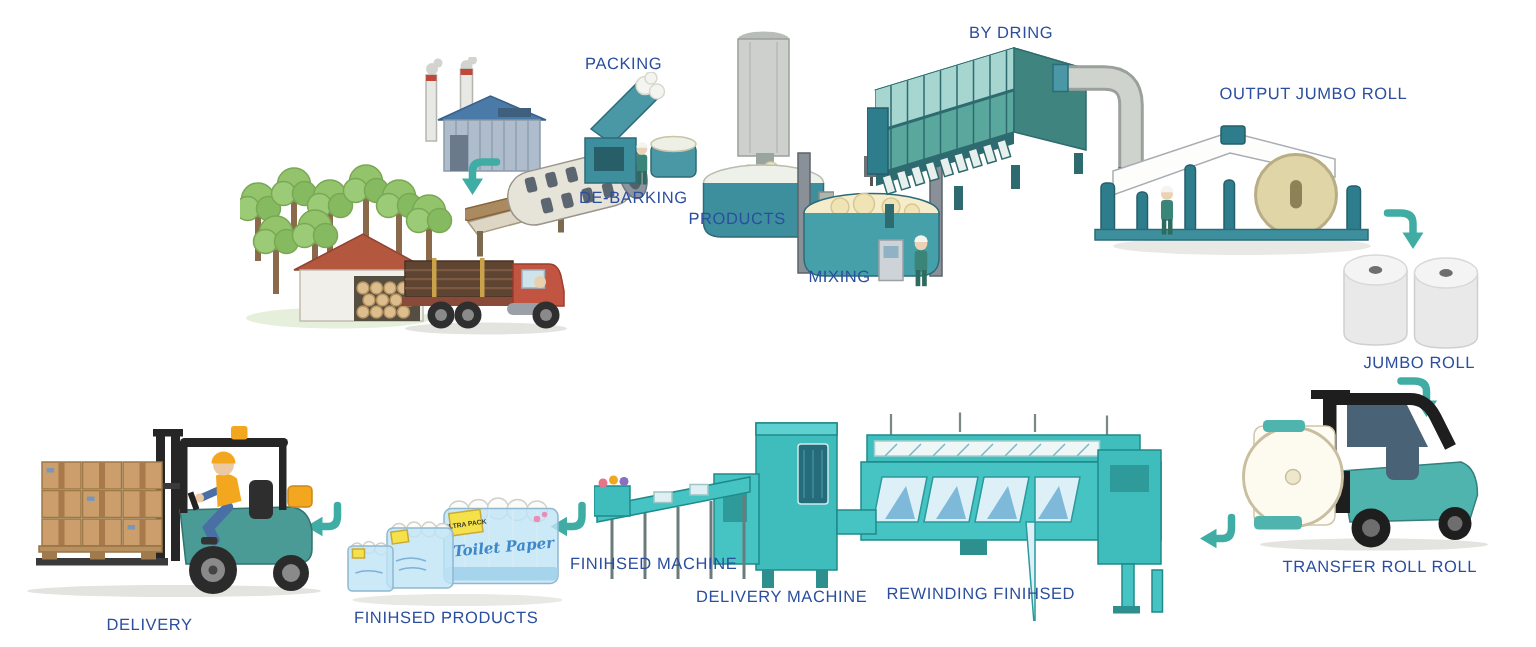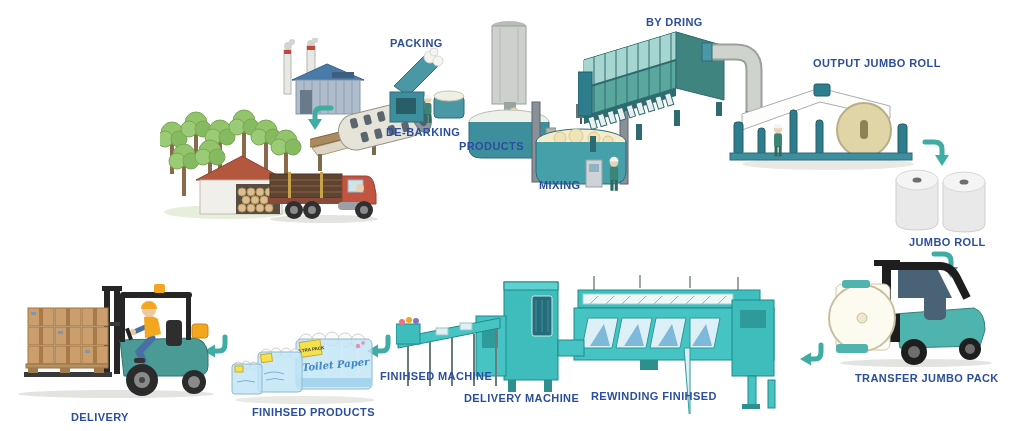--- a/index.html
+++ b/index.html
@@ -1,19 +1,19 @@
 <!DOCTYPE html>
 <html><head>
 <meta charset="utf-8">
 <style>
   html,body{margin:0;padding:0;background:#fff;}
   .canvas{position:relative;width:1024px;height:431px;background:#ffffff;overflow:hidden;
           font-family:"Liberation Sans",sans-serif;}
   .art{position:absolute;}
-  .lbl{position:absolute;font-weight:bold;font-size:11px;letter-spacing:.4px;
+  .lbl{position:absolute;font-weight:normal;font-size:11px;letter-spacing:.4px;
        color:#2b4f9e;white-space:nowrap;font-family:"Liberation Sans",sans-serif;}
   .defs{position:absolute;width:0;height:0;overflow:hidden;}
 </style>
 </head>
 <body>
 
 <div class="canvas">
 
 <svg class="defs" aria-hidden="true">
   <defs>
@@ -479,20 +479,20 @@
       <circle cx="188" cy="102" r="6" fill="#8a8a8a"></circle>
 </svg>
 
 <span class="lbl" style="left:390px;top:37px">PACKING</span>
 <span class="lbl" style="left:386px;top:126px">DE-BARKING</span>
 <span class="lbl" style="left:459px;top:140px">PRODUCTS</span>
 <span class="lbl" style="left:539px;top:179px">MIXING</span>
 <span class="lbl" style="left:646px;top:16px">BY DRING</span>
 <span class="lbl" style="left:813px;top:57px">OUTPUT JUMBO ROLL</span>
 <span class="lbl" style="left:909px;top:236px">JUMBO ROLL</span>
-<span class="lbl" style="left:855px;top:372px">TRANSFER JUMBO PACK</span>
+<span class="lbl" style="left:855px;top:372px">TRANSFER ROLL ROLL</span>
 <span class="lbl" style="left:591px;top:390px">REWINDING FINIHSED</span>
 <span class="lbl" style="left:464px;top:392px">DELIVERY MACHINE</span>
 <span class="lbl" style="left:380px;top:370px">FINIHSED MACHINE</span>
-<span class="lbl" style="left:252px;top:406px">FINIHSED PRODUCTS</span>
+<span class="lbl" style="left:236px;top:406px">FINIHSED PRODUCTS</span>
 <span class="lbl" style="left:71px;top:411px">DELIVERY</span>
 
 </div>
 
 </body></html>

